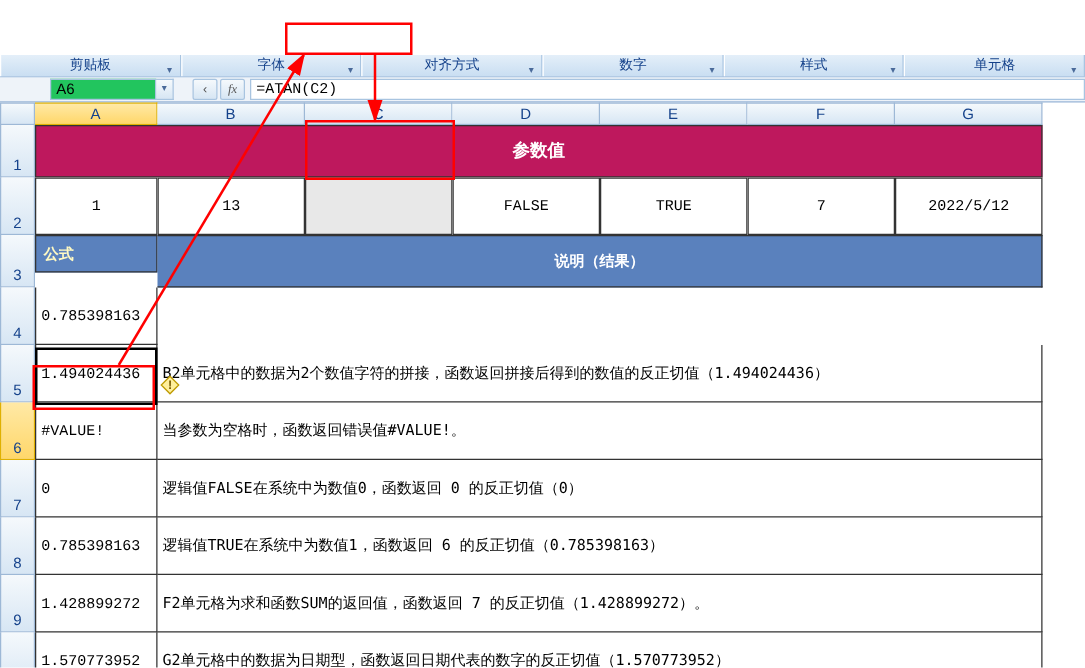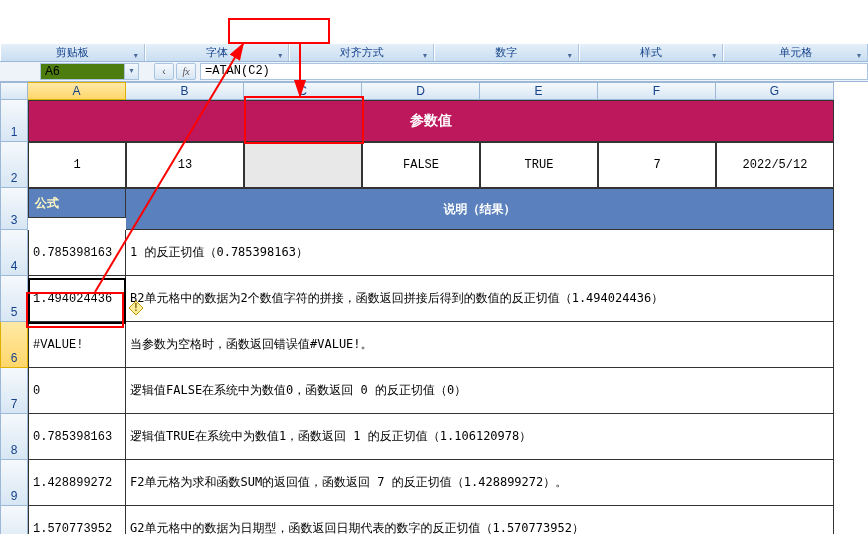--- a/index.html
+++ b/index.html
@@ -6,21 +6,21 @@
 body { font-family: "SimSun", "Microsoft YaHei", sans-serif; font-size: 12px; background: #fff; width: 868px; height: 534px; position: relative; overflow: hidden; }
 
 
 .ribbon { display: flex; height: 18px; background: #d5e6f8; border-bottom: 1px solid #9cb8d8; margin-top: 44px; }
 .ribbon-tab { flex: 1; text-align: center; background: linear-gradient(#e4eff9, #c9def2); border-right: 1px solid #a8c4e0; border-left: 1px solid #fff; font-size: 11px; line-height: 16px; color: #15428b; position: relative; }
 .ribbon-tab .drop { position: absolute; right: 6px; top: 4px; font-size: 8px; color: #4a6a9a; }
 
 
 .formula-bar { display: flex; align-items: center; height: 20px; background: #eef3f9; border-bottom: 1px solid #9cb8d8; }
 .name-box-wrap { display: flex; align-items: center; width: 150px; padding-left: 40px; }
-.name-box { width: 85px; height: 17px; background: #4d7c0f; border: 1px solid #a8c4e0; padding: 0 4px; line-height: 15px; }
+.name-box { width: 85px; height: 17px; background: #22c55e; border: 1px solid #a8c4e0; padding: 0 4px; line-height: 15px; }
 .name-drop { width: 14px; height: 17px; background: linear-gradient(#f5f9fc,#d7e6f4); border: 1px solid #a8c4e0; border-left: none; text-align: center; line-height: 14px; font-size: 8px; color: #4a6a9a; }
 .fx-btns { display: flex; align-items: center; gap: 2px; padding: 0 4px; }
 .fx-btn { width: 20px; height: 17px; line-height: 15px; text-align: center; background: linear-gradient(#f5f9fc,#d7e6f4); border: 1px solid #a8c4e0; font-size: 10px; color: #555; border-radius: 2px; }
 .fx-label { font-style: italic; font-family: "Times New Roman", serif; }
 .formula-input { flex: 1; height: 17px; background: #fff; border: 1px solid #a8c4e0; padding: 0 4px; line-height: 15px; font-family: "Courier New", monospace; }
 
 
 .grid { position: relative; }
 .col-headers { display: flex; height: 18px; }
 .corner { width: 28px; height: 18px; background: linear-gradient(#f5f9fc,#d7e6f4); border: 1px solid #9db8d6; }
@@ -122,41 +122,40 @@
 
     <div class="row r3">
       <div class="row-h" style="height:42px">3</div>
       <div class="cell cell-a">公式</div>
       <div class="cell cell-rest">说明（结果）</div>
     </div>
 
     <div class="row rd r4">
       <div class="row-h" style="height:46px">4</div>
       <div class="cell cell-a">0.785398163</div>
-      <div class="cell cell-rest">1 的反正切值（0.785398163）</div>
     </div>
     <div class="row rd r5">
       <div class="row-h" style="height:46px">5</div>
       <div class="cell cell-a">1.494024436</div>
       <div class="cell cell-rest">B2单元格中的数据为2个数值字符的拼接，函数返回拼接后得到的数值的反正切值（1.494024436）</div>
     </div>
     <div class="row rd r6">
       <div class="row-h sel" style="height:46px">6</div>
       <div class="cell cell-a">#VALUE!</div>
       <div class="cell cell-rest">当参数为空格时，函数返回错误值#VALUE!。</div>
     </div>
     <div class="row rd r7">
       <div class="row-h" style="height:46px">7</div>
       <div class="cell cell-a">0</div>
       <div class="cell cell-rest">逻辑值FALSE在系统中为数值0，函数返回 0 的反正切值（0）</div>
     </div>
     <div class="row rd r8">
       <div class="row-h" style="height:46px">8</div>
       <div class="cell cell-a">0.785398163</div>
-      <div class="cell cell-rest">逻辑值TRUE在系统中为数值1，函数返回 1 的反正切值（1.106120978）</div>
+      <div class="cell cell-rest">逻辑值TRUE在系统中为数值1，函数返回 6 的反正切值（0.785398163）</div>
     </div>
     <div class="row rd r9">
       <div class="row-h" style="height:46px">9</div>
       <div class="cell cell-a">1.428899272</div>
       <div class="cell cell-rest">F2单元格为求和函数SUM的返回值，函数返回 7 的反正切值（1.428899272）。</div>
     </div>
     <div class="row rd r10">
       <div class="row-h" style="height:46px">10</div>
       <div class="cell cell-a">1.570773952</div>
       <div class="cell cell-rest">G2单元格中的数据为日期型，函数返回日期代表的数字的反正切值（1.570773952）</div>

